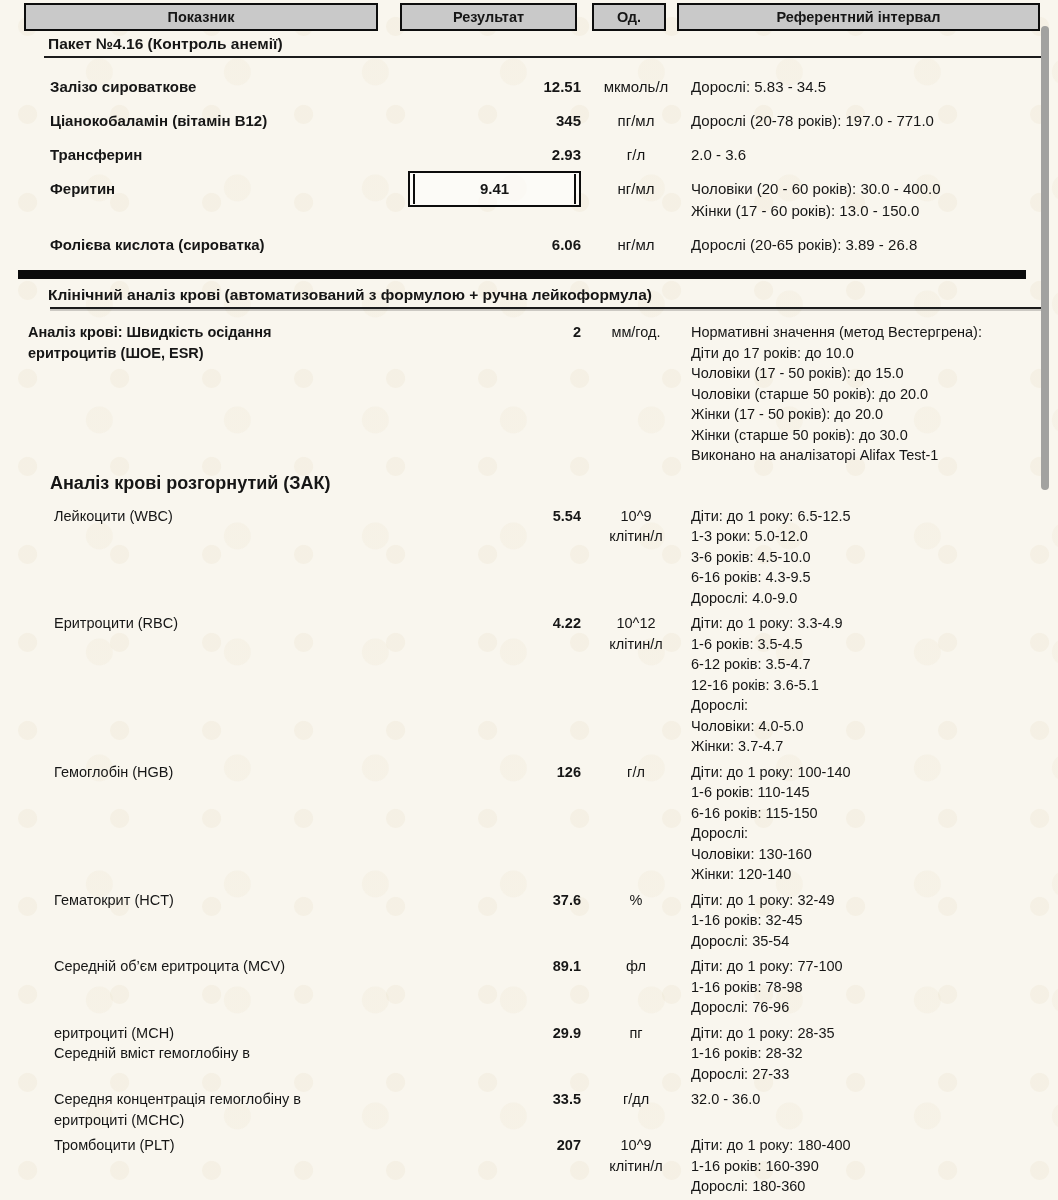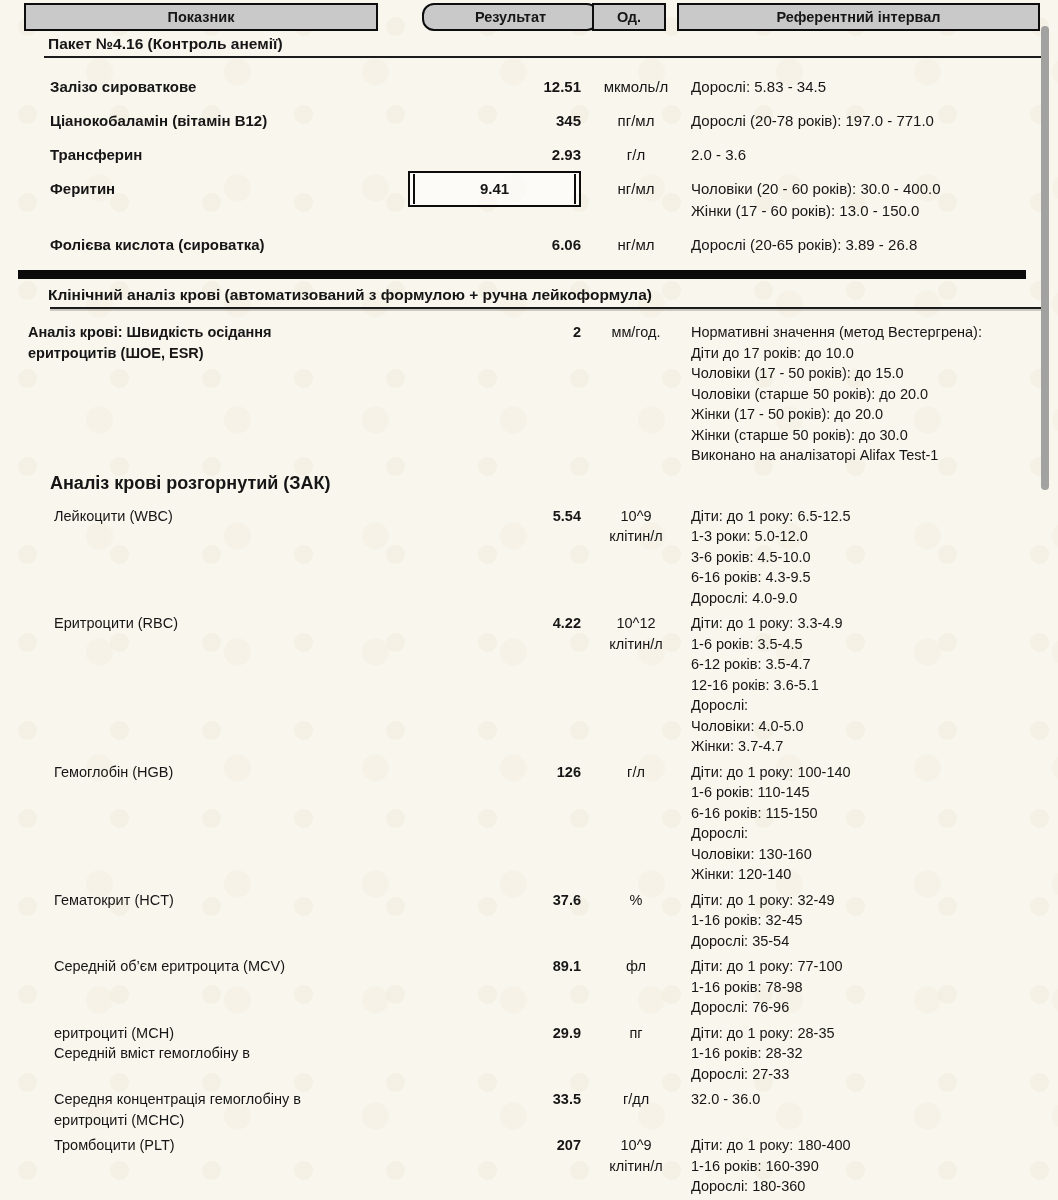--- a/index.html
+++ b/index.html
@@ -17,21 +17,21 @@
   }
   
   .header-row{position:absolute;top:3px;left:0;width:100%;height:28px;}
   .hbox{
     position:absolute;top:0;height:24px;
     background:var(--hdr-bg,#c9c9c9);
     border:2px solid #0d0d0d;
     font-weight:bold;font-size:14.5px;line-height:24px;text-align:center;
   }
   .hbox-indicator{left:24px;width:350px;}
-  .hbox-result{left:422px;width:173px;border-radius:12px;}
+  .hbox-result{left:400px;width:173px;}
   .hbox-unit{left:592px;width:70px;}
   .hbox-ref{left:677px;width:359px;}
 
   .content{position:absolute;top:31px;left:8px;width:1058px;}
 
   .section-title{
     font-weight:bold;font-size:15.5px;line-height:19px;
     padding-left:40px;margin-top:3px;
   }
   .rule{border-top:2px solid #1c1c1c;margin:3px 22px 0 36px;height:0;}

